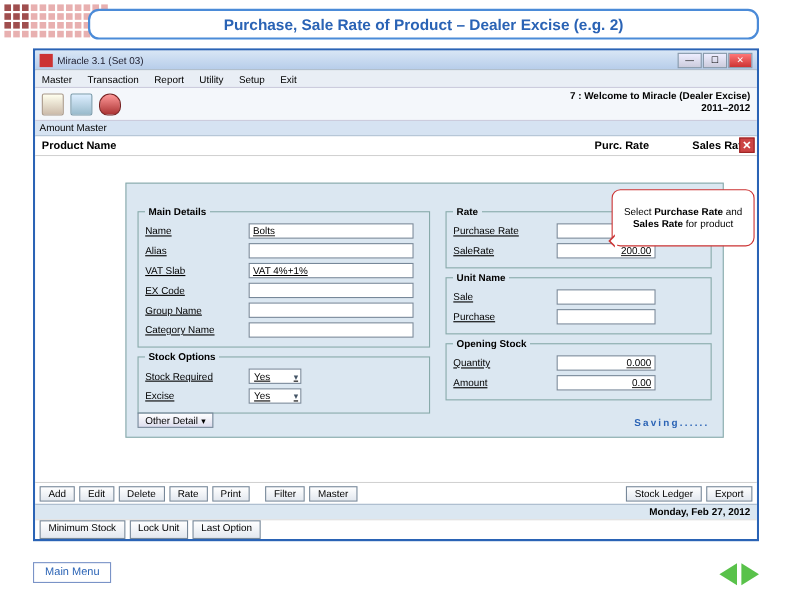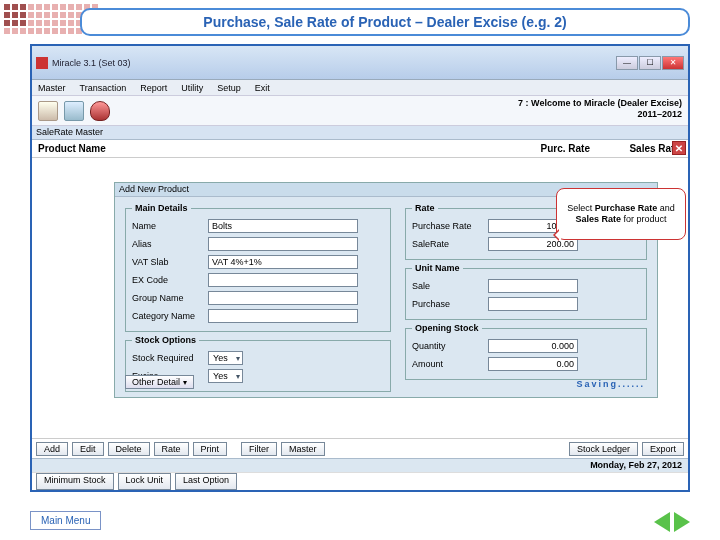--- a/index.html
+++ b/index.html
@@ -8,21 +8,21 @@
   
   .dots { position: absolute; top: 4px; left: 4px; display: grid; grid-template-columns: repeat(12, 6px); grid-auto-rows: 6px; gap: 2px; }
   .dots span { width: 6px; height: 6px; background: #e8b0b0; }
   .dots span.dark { background: #a04f4f; }
 
   .slide-title { position: absolute; top: 8px; left: 80px; right: 30px; height: 28px; border: 2px solid #4b8bd8; border-radius: 10px; background: #fff; color: #2a63b5; font-size: 14px; font-weight: bold; display: flex; align-items: center; justify-content: center; }
 
   .app-frame { position: absolute; top: 44px; left: 30px; right: 30px; bottom: 48px; border: 2px solid #2a63b5; background: #fff; display: flex; flex-direction: column; }
 
   
-  .titlebar { height: 34px; background: linear-gradient(#d8e6f5, #b7cdea); display: flex; align-items: center; font-size: 9px; padding: 0 4px; border-bottom: 1px solid #9ab; }
+  .titlebar { height: 18px; background: linear-gradient(#d8e6f5, #b7cdea); display: flex; align-items: center; font-size: 9px; padding: 0 4px; border-bottom: 1px solid #9ab; }
   .titlebar-icon { width: 12px; height: 12px; background: #c33; margin-right: 4px; }
   .titlebar-text { flex: 1; color: #223; }
   .win-btns { display: flex; gap: 1px; }
   .win-btn { width: 22px; height: 14px; background: linear-gradient(#eef,#ccd); border: 1px solid #89a; font-size: 8px; display:flex; align-items:center; justify-content:center; }
   .win-btn.close { background: linear-gradient(#f77,#c33); color:#fff; }
 
   .menubar { height: 16px; background: #e9eef5; display: flex; align-items: center; gap: 14px; padding: 0 6px; font-size: 9px; border-bottom: 1px solid #ccd; }
 
   .toolbar { height: 30px; background: #f4f7fb; display: flex; align-items: center; padding: 0 6px; gap: 6px; border-bottom: 1px solid #ccd; position: relative; }
   .tool-ic { width: 20px; height: 20px; border-radius: 2px; }
@@ -40,29 +40,29 @@
 
   .content { flex:1; background:#fff; position:relative; }
 
   .popup { position:absolute; top:24px; left:82px; right:30px; bottom:40px; background:#dbe7f1; border:1px solid #8aa; font-size:9px; }
   .popup-title { height:14px; background:#c9dceb; padding:1px 4px; font-size:9px; border-bottom:1px solid #abc; }
   .popup-body { position:absolute; top:14px; left:0; right:0; bottom:0; padding:6px 10px 30px 10px; }
 
   fieldset.grp { border:1px solid #8aa; margin-bottom:3px; padding:4px 6px 6px 6px; position:relative; }
   fieldset.grp legend { font-size:9px; font-weight:bold; padding:0 3px; }
 
-  .row { display:flex; align-items:center; height:18px; gap:0; }
+  .row { display:flex; align-items:center; height:18px; gap:18px;text-decoration:underline; }
   .lbl { width:76px; font-size:9px; }
   .inp { height:14px; border:1px solid #789; background:#fff; font-size:9px; padding:0 3px; }
 
   .cols { display:flex; gap:14px; }
   .left-col { flex: 1.1; }
   .right-col { flex: 1; }
 
-  .dd { width:35px; height:14px; border:1px solid #789; background:#fff; font-size:9px; display:flex; align-items:center; justify-content:space-between; padding:0 2px 0 4px;}
+  .dd { width:48px; height:14px; border:1px solid #789; background:#fff; font-size:9px; display:flex; align-items:center; justify-content:space-between; padding:0 2px 0 4px;}
   .dd::after { content:"▾"; font-size:8px; color:#456; }
 
   .other-btn { position:absolute; left:10px; bottom:8px; font-size:9px; border:1px solid #789; background:linear-gradient(#fff,#dde); padding:1px 6px; display:flex; align-items:center; gap:3px;}
   .other-btn::after { content:"▾"; font-size:8px;}
 
   .saving { position:absolute; right:12px; bottom:8px; font-size:9px; color:#2a63b5; font-weight:bold; letter-spacing:2px;}
 
   .callout { position:absolute; top:30px; right:2px; width:130px; background:#fff; border:1.5px solid #c33; border-radius:8px; padding:14px 6px; font-size:9px; text-align:center; z-index:50; line-height:11px;}
   .callout b { font-weight:bold; }
   .callout::before { content:""; position:absolute; left:-10px; top:40px; width:0; height:0; border:6px solid transparent; border-right-color:#c33;}
@@ -163,37 +163,36 @@
   <div class="toolbar">
     <div class="tool-ic i1"></div>
     <div class="tool-ic i2"></div>
     <div class="tool-ic i3"></div>
     <div class="welcome">
       <div>7 : Welcome to Miracle (Dealer Excise)</div>
       <div>2011–2012</div>
     </div>
   </div>
 
-  <div class="product-master-bar">SaleRate Master</div>
+  <div class="product-master-bar">Amount Master</div>
 
   <div class="col-header">
     <div class="cname">Product Name</div>
     <div class="crate">Purc. Rate</div>
     <div class="crate">Sales Rate</div>
     <div class="close-x">✕</div>
   </div>
 
   <div class="content">
 
     <div class="callout">
       <span>Select </span><b>Purchase Rate</b><span> and </span><b>Sales Rate</b><span> for product</span>
     </div>
 
     <div class="popup">
-      <div class="popup-title">Add New Product</div>
       <div class="popup-body">
         <div class="cols">
           <div class="left-col">
             <fieldset class="grp">
               <legend>Main Details</legend>
               <div class="row">
                   <div class="lbl">Name</div>
                   <input class="inp" style="width: 150px;" value="Bolts">
                 </div>
               <div class="row">

